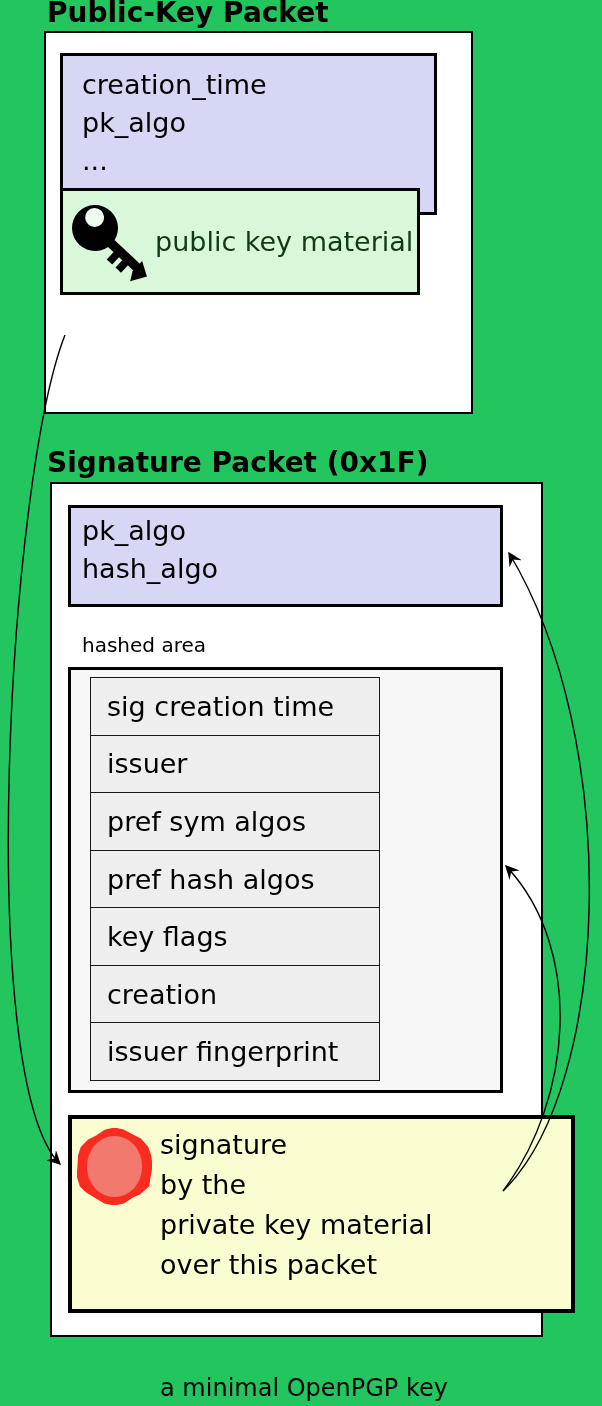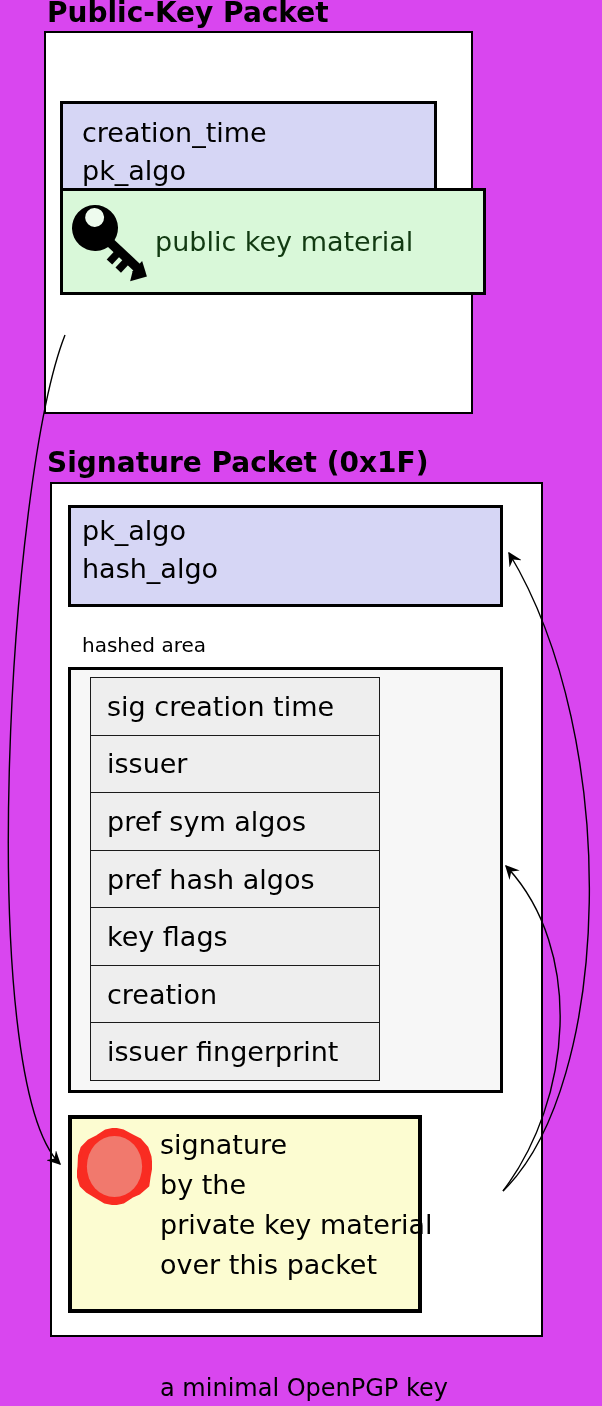--- a/index.html
+++ b/index.html
@@ -1,35 +1,35 @@
 <!DOCTYPE html>
 <html><head>
 <meta charset="utf-8">
 <style>
   html,body{margin:0;padding:0;background:#fff;}
   .stage{
-    position:relative;width:602px;height:1406px;background:#d946ef;
+    position:relative;width:602px;height:1406px;background:#22c55e;
     font-family:"DejaVu Sans",sans-serif;color:#000;overflow:hidden;
   }
   .box-title{
     position:absolute;font-weight:bold;font-size:28px;line-height:33px;
     white-space:nowrap;letter-spacing:0px;
   }
   .outer-box{
     position:absolute;background:#fff;border:2.5px solid #000;box-sizing:border-box;
   }
   .field-box{
     position:absolute;border:3px solid #000;box-sizing:border-box;
     font-size:27px;line-height:38px;
   }
   .purple{background:#d6d6f5;}
   .green{background:#d9f8d9;}
-  .pkp-header{left:60px;top:53px;width:377px;height:162px;padding:10px 0 0 19px;margin-top:48px;}
+  .pkp-header{left:60px;top:53px;width:377px;height:162px;padding:10px 0 0 19px;}
   .pkp-material{
-    left:60px;top:188px;width:426px;height:107px;
+    left:60px;top:188px;width:360px;height:107px;
     display:flex;align-items:center;
   }
   .material-label{color:#123a12;font-size:27px;margin-left:6px;white-space:nowrap;}
   .sig-header{left:68px;top:505px;width:435px;height:102px;padding:4px 0 0 11px;}
   .hashed-label{
     position:absolute;left:82px;top:630px;font-size:20px;line-height:30px;white-space:nowrap;
   }
   .hashed-box{
     position:absolute;left:68px;top:667px;width:435px;height:426px;
     border:3px solid #000;box-sizing:border-box;background:#f7f7f7;
@@ -38,21 +38,21 @@
     position:absolute;left:90px;top:677px;width:290px;height:404px;
     border:1.5px solid #1a1a1a;box-sizing:border-box;
     display:flex;flex-direction:column;background:#eeeeee;
   }
   .subpacket-row{
     flex:1;display:flex;align-items:center;padding-left:16px;
     font-size:27px;border-top:1.5px solid #1a1a1a;white-space:nowrap;
   }
   .subpacket-row:first-child{border-top:none;}
   .signature-box{
-    position:absolute;left:68px;top:1115px;width:354px;height:198px;
+    position:absolute;left:68px;top:1115px;width:507px;height:198px;
     border:4px solid #000;box-sizing:border-box;background:#fcfcd1;
   }
   .signature-text{
     position:absolute;left:88px;top:6px;font-size:27px;line-height:40px;white-space:nowrap;
   }
   .seal{position:absolute;left:5px;top:9px;}
   .caption{
     position:absolute;left:3px;top:1374px;width:602px;text-align:center;
     font-size:24px;line-height:28px;white-space:nowrap;
   }

